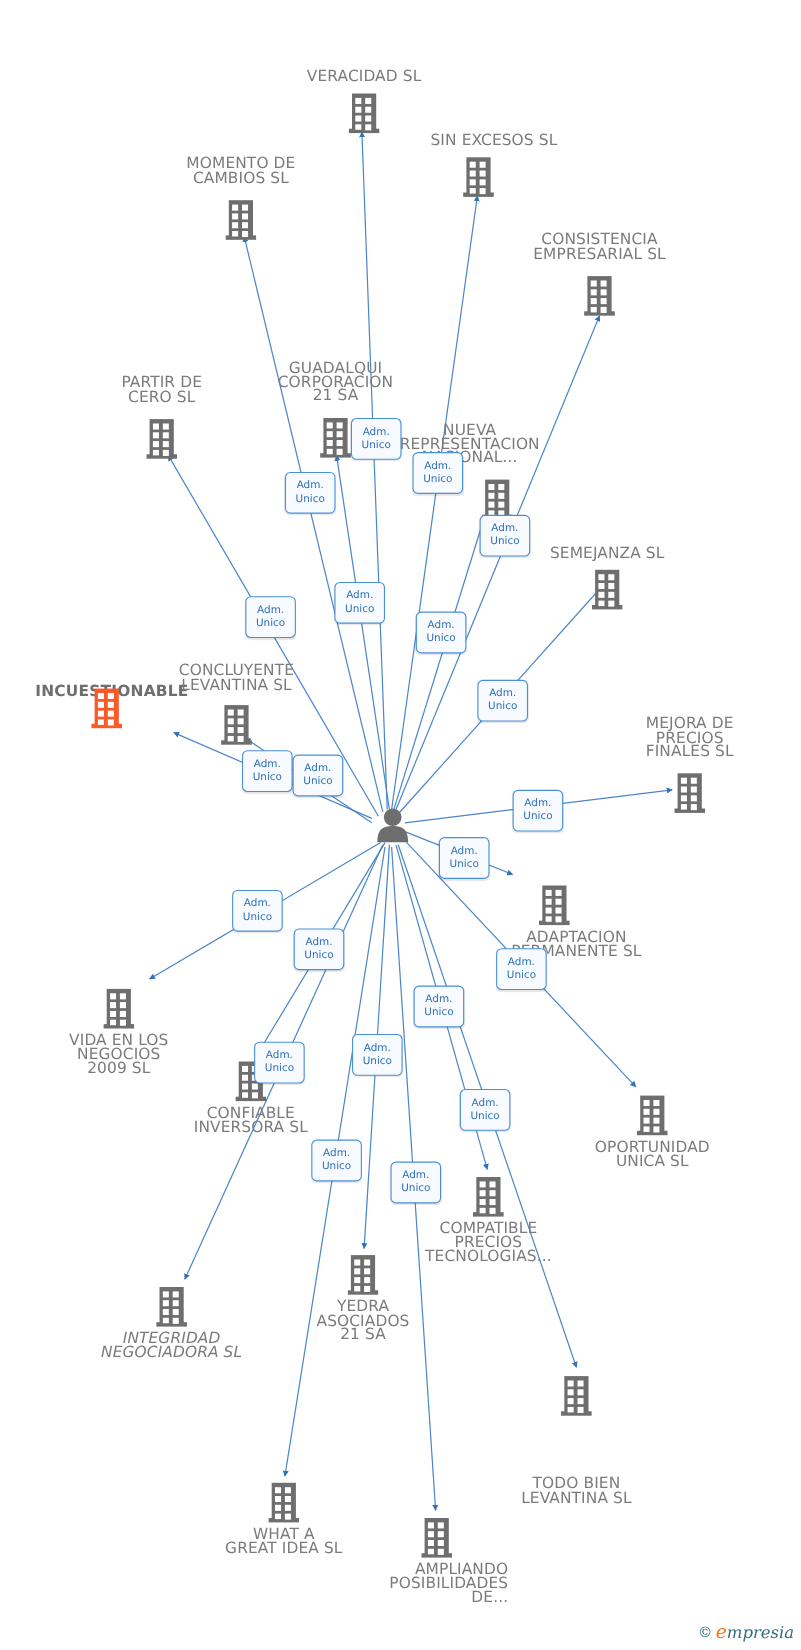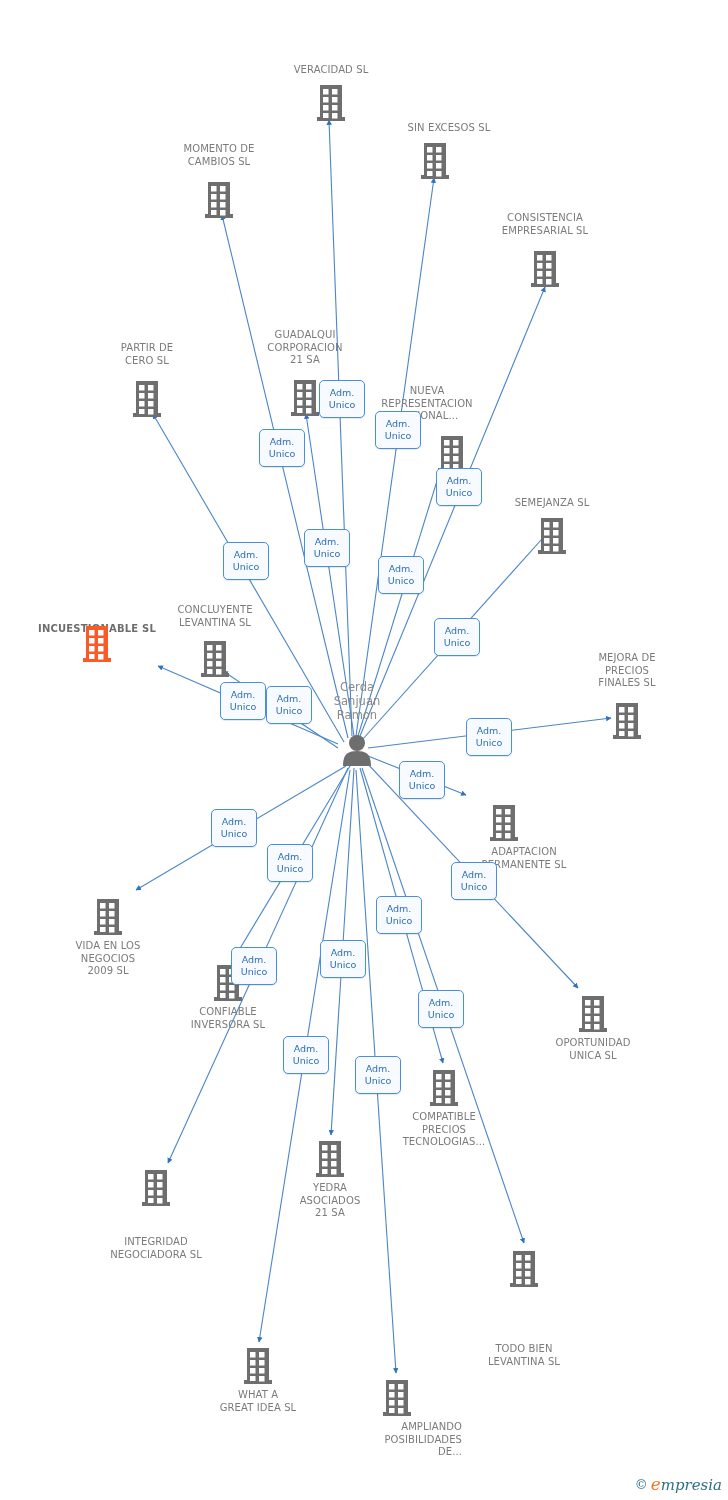--- a/index.html
+++ b/index.html
@@ -1,21 +1,21 @@
 <!DOCTYPE html>
 <html><head>
 <meta charset="utf-8">
 <style>
   html,body{margin:0;padding:0;background:#ffffff;}
   body{font-family:"DejaVu Sans",sans-serif;}
   #canvas{position:relative;width:728px;height:1500px;background:#fff;overflow:hidden;}
   svg#edges{position:absolute;left:0;top:0;width:728px;height:1500px;}
 
   .node{position:absolute;transform:translate(-50%,0);text-align:center;width:130px;}
-  .node .label{font-size:10px;line-height:12.5px;color:#7b7b7b;letter-spacing:.1px;white-space:pre-line;}
+  .node .label{font-size:14px;line-height:12.5px;color:#7b7b7b;letter-spacing:.1px;white-space:pre-line;}
   .node.focus .label{color:#6e6e6e;font-weight:bold;letter-spacing:.2px;}
   .node .ico{display:flex;justify-content:center;}
 
   .badge{position:absolute;transform:translate(-50%,-50%);
          width:44px;height:36px;border:1px solid #4a90d9;border-radius:5px;
          background:#f7fbff;box-shadow:0 1px 1px rgba(0,0,0,.10);
          display:flex;flex-direction:column;align-items:center;justify-content:center;
          font-size:9.5px;line-height:12px;color:#2f6fb5;}
   .badge span{display:block;}
 
@@ -400,21 +400,21 @@
             <rect x="15" y="5" width="5.5" height="5.5" fill="#fff"></rect>
             <rect x="6" y="13" width="5.5" height="5.5" fill="#fff"></rect>
             <rect x="15" y="13" width="5.5" height="5.5" fill="#fff"></rect>
             <rect x="6" y="21" width="5.5" height="5.5" fill="#fff"></rect>
             <rect x="15" y="21" width="5.5" height="5.5" fill="#fff"></rect>
             <rect x="15" y="29" width="5.5" height="5.5" fill="#fff"></rect>
     <rect x="6" y="29" width="5.5" height="5" fill="#fff"></rect>
   </svg>
         </div>
       </div>
-      <div class="node" style="left: 156px; top: 1236px;">
+      <div class="node" style="left: 156px; top: 1211px; font-style: italic;">
         <div class="label">INTEGRIDAD
 NEGOCIADORA SL</div>
       </div>
       <div class="node" style="left: 156px; top: 1169px;">
         <div class="ico">
           <svg width="28" height="38" viewBox="0 0 28 38" xmlns="http://www.w3.org/2000/svg">
     <rect x="3" y="1" width="22" height="33" fill="#6e6e6e"></rect>
     <rect x="0" y="33" width="28" height="4" fill="#6e6e6e"></rect>
     <rect x="6" y="5" width="5.5" height="5.5" fill="#fff"></rect>
             <rect x="15" y="5" width="5.5" height="5.5" fill="#fff"></rect>
@@ -569,23 +569,20 @@
       <div class="badge" style="left: 306px; top: 1055px;">
         <span>Adm.</span>
         <span>Unico</span>
       </div>
       <div class="badge" style="left: 378px; top: 1075px;">
         <span>Adm.</span>
         <span>Unico</span>
       </div>
     </div>
 
-  <div class="person-name" id="center-name" style="left: 357px; top: 680px;">Cerda
-Sanjuan
-Ramon</div>
   <div class="person" id="center-icon" style="left: 357px; top: 752px;">
     <svg width="34" height="32" viewBox="0 0 34 32" xmlns="http://www.w3.org/2000/svg">
       <circle cx="17" cy="9" r="8" fill="#6e6e6e"></circle>
       <path d="M3 32 C3 20 8 17 17 17 C26 17 31 20 31 32 Z" fill="#6e6e6e"></path>
     </svg>
   </div>
 
   <div class="wm">
     <span class="c">©</span>
     <span><span class="e">e</span><span>mpresia</span></span>

